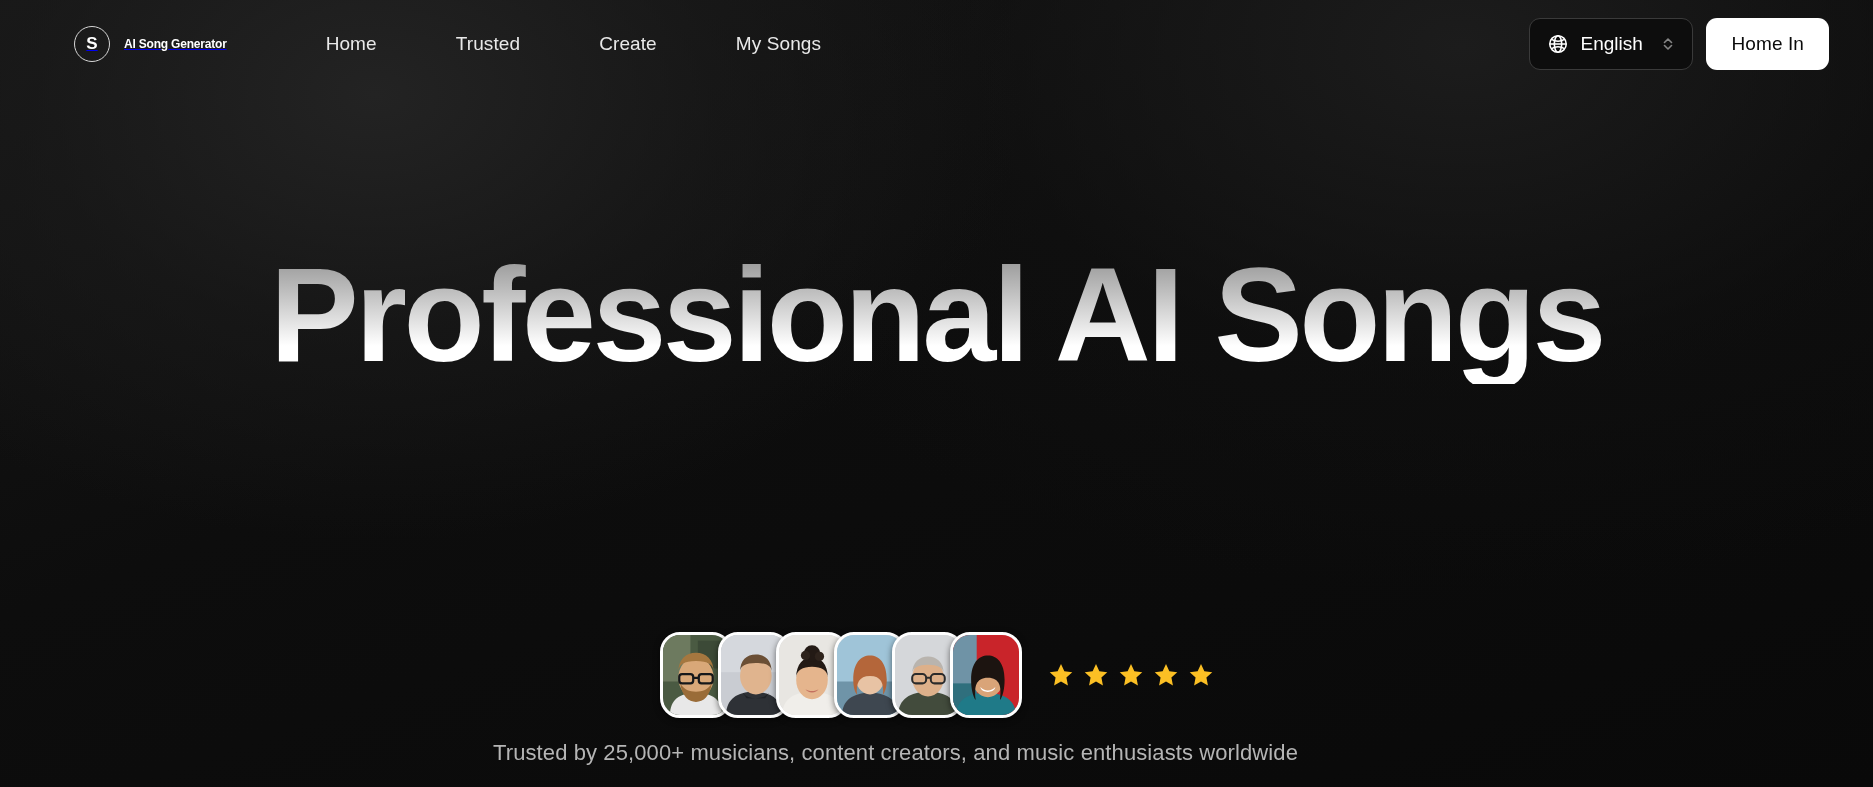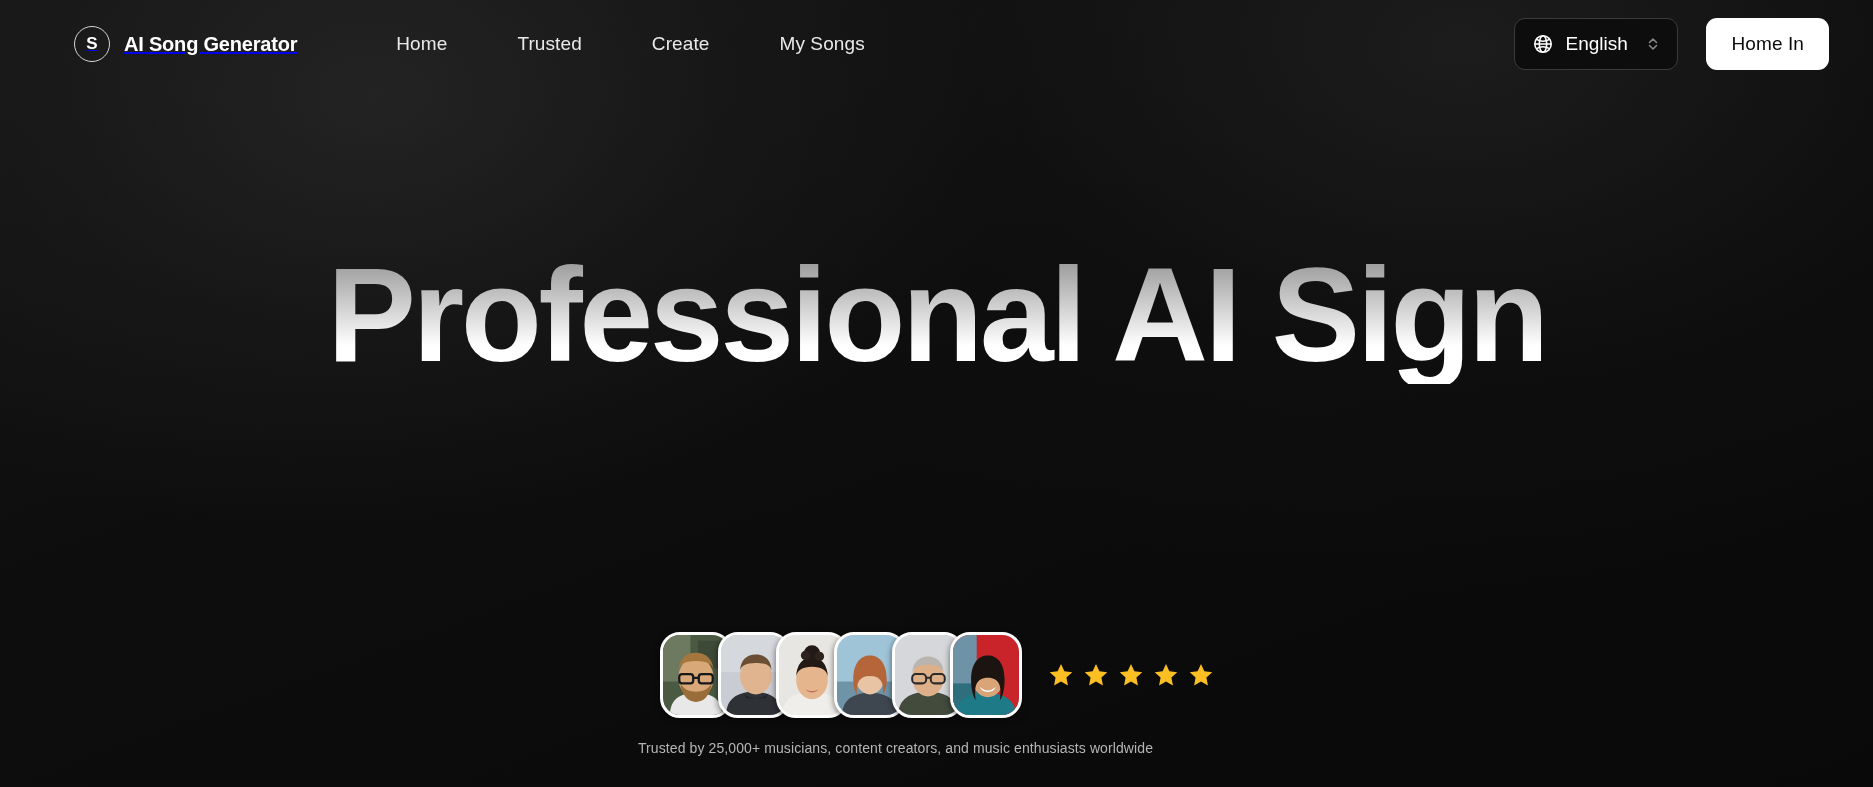--- a/index.html
+++ b/index.html
@@ -30,39 +30,39 @@
   }
   .brand { display:flex; align-items:center; gap:14px; flex:0 0 auto; }
   .brand-badge {
     width:36px; height:36px; border-radius:50%;
     border:1.6px solid #d6d6d6;
     display:flex; align-items:center; justify-content:center;
     color:#ffffff; font-size:17px; font-weight:700;
     letter-spacing:0;
   }
   .brand-name {
-    color:#ffffff; font-size:20px; font-weight:700;
+    color:#ffffff; font-size:12px; font-weight:700;
     letter-spacing:-0.2px; white-space:nowrap;
   }
 
   .nav-links {
     display:flex; align-items:flex-start;
     margin-left:64px;
-    gap:0;
+    gap:9px;
   }
   .nav-link {
     color:#e9e9e9; font-size:19px; font-weight:400;
     text-decoration:none; white-space:nowrap;
     padding:10px 35px;
     letter-spacing:0.1px;
   }
 
   .nav-right {
     margin-left:auto;
-    display:flex; align-items:flex-start; gap:28px;
+    display:flex; align-items:flex-start; gap:13px;
   }
   .lang-select {
     display:flex; align-items:center; gap:11px;
     height:52px;
     padding:0 16px 0 17px;
     border:1px solid #3a3a3a;
     border-radius:11px;
     background:#0d0d0d;
     cursor:pointer;
     min-width:164px;
@@ -126,21 +126,21 @@
   .avatar svg { display:block; width:100%; height:100%; }
 
   .stars { display:flex; align-items:center; gap:9px; margin-left:6px; }
   .star-icon { width:26px; height:26px; display:block; }
 
   .trusted {
     position:absolute;
     top:740px; left:0; width:1791px;
     text-align:center;
     color:#b5b5b5;
-    font-size:14px;
+    font-size:22px;
     font-weight:400;
     letter-spacing:0.1px;
   }
 </style>
 </head>
 <body>
 
 <div class="page">
 
   <nav class="nav">
@@ -174,21 +174,21 @@
           <path d="M4.5 8.5 8 5l3.5 3.5"></path>
           <path d="M4.5 11.5 8 15l3.5-3.5"></path>
         </svg>
       </div>
 
       <button class="signin-btn">Home In</button>
     </div>
   </nav>
 
   <div class="hero">
-    <h1 class="hero-title"><span>Professional AI Sign</span>
+    <h1 class="hero-title"><span>Professional AI Songs</span>
       <br>
     </h1>
   </div>
 
   <div class="social">
 
     <div class="avatars">
 
       <div class="avatar">
         <svg viewBox="0 0 72 86" preserveAspectRatio="xMidYMid slice">

